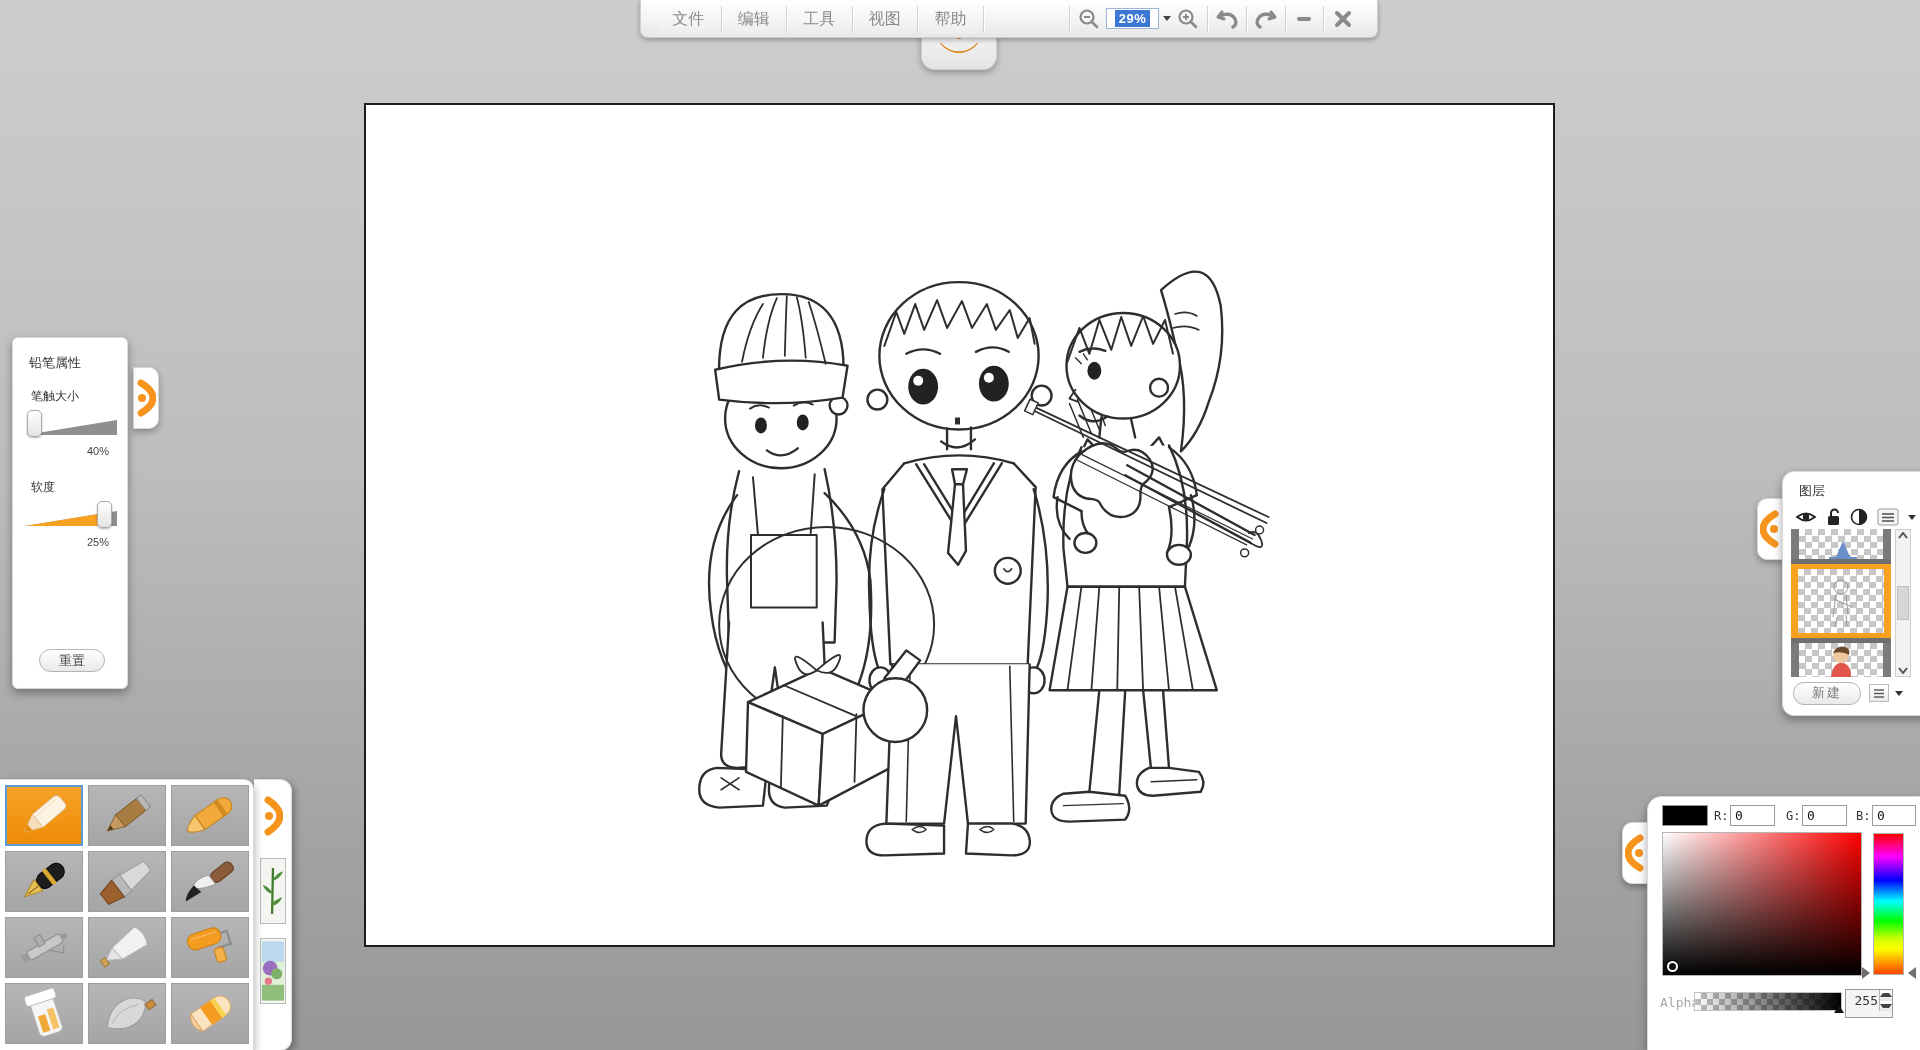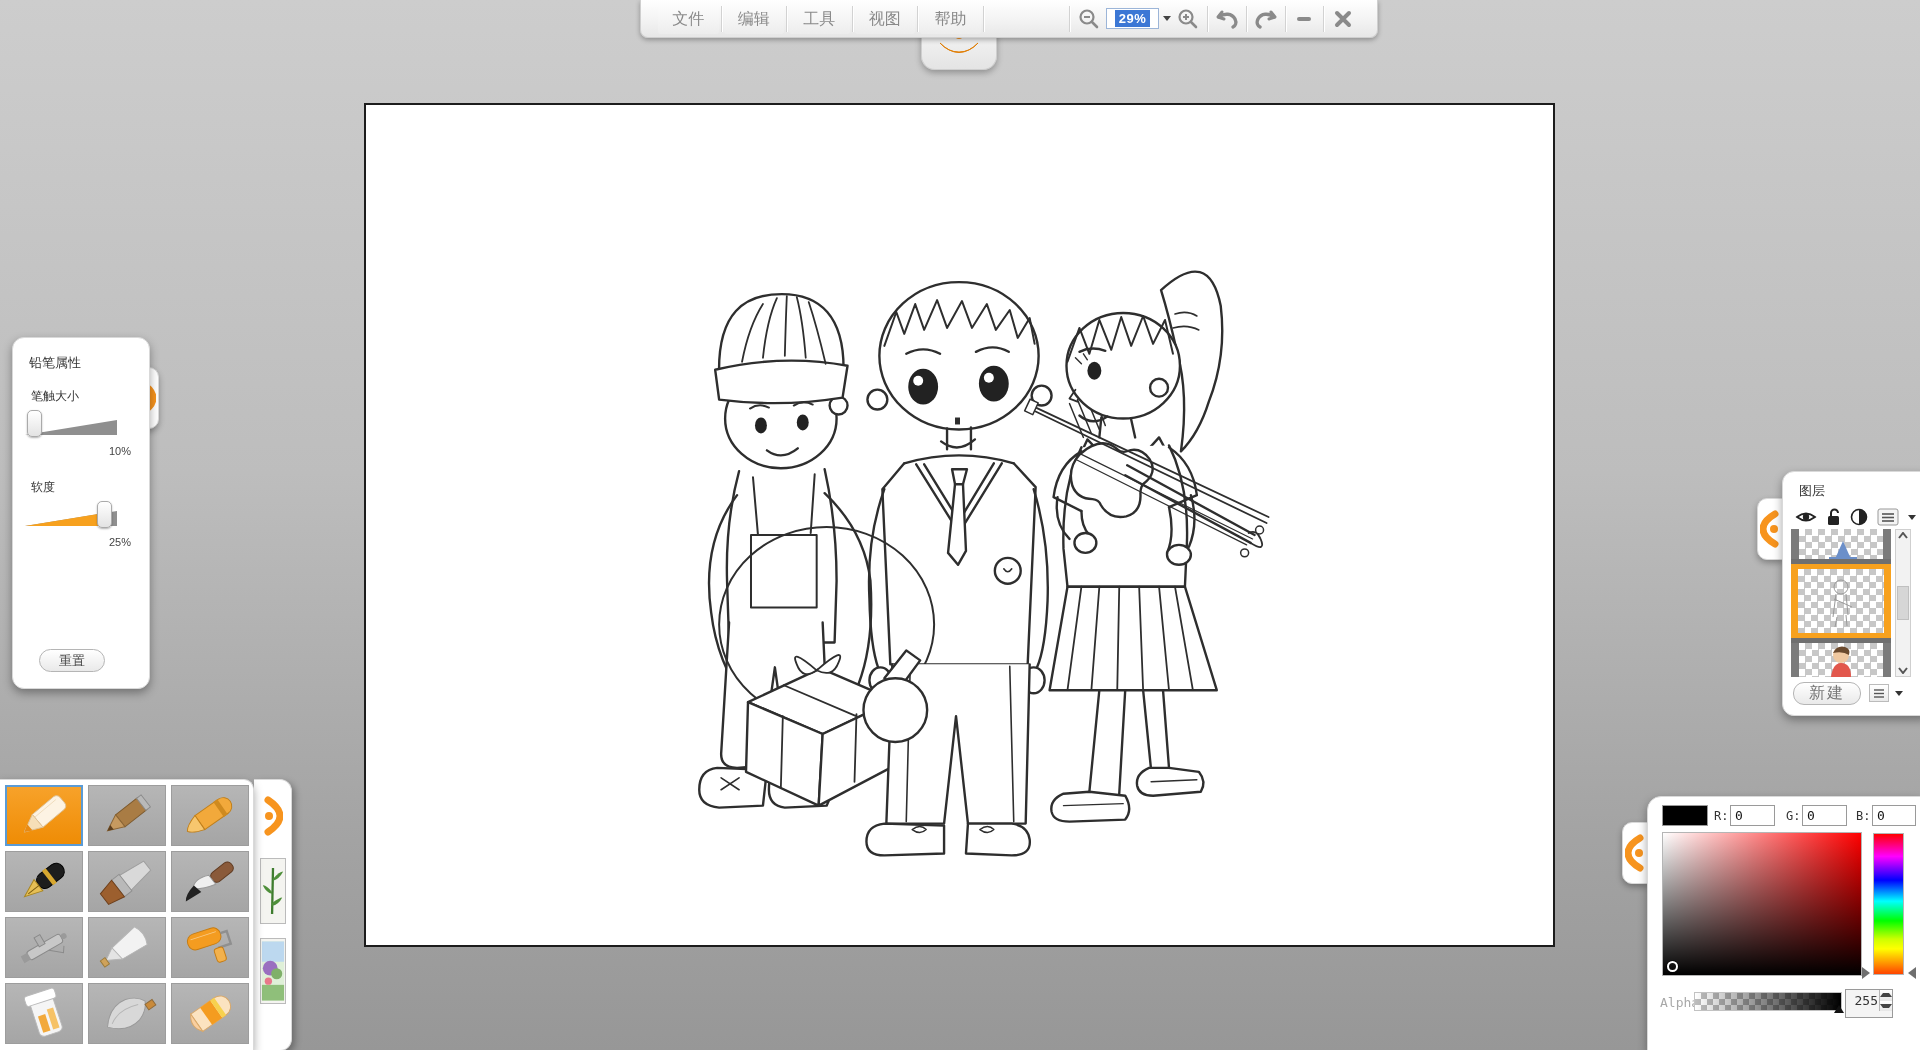--- a/index.html
+++ b/index.html
@@ -62,21 +62,21 @@
     position:absolute; left:364px; top:103px; width:1191px; height:844px;
     background:#fff; border:2px solid #1c1c1c; z-index:5;
   }
   .canvas svg { width:100%; height:100%; display:block; }
   
   .grip { position:absolute; width:26px; height:62px; background:#fff; border:1px solid #d9d9d9;
           box-shadow:0 3px 6px rgba(0,0,0,.30); display:flex; align-items:center; justify-content:center; }
   .grip.right { border-radius:0 10px 10px 0; }
   .grip.left  { border-radius:10px 0 0 10px; }
   
-  .pencil-panel { left:12px; top:337px; width:138px; height:352px; border-radius:12px; z-index:20; }
+  .pencil-panel { left:12px; top:337px; width:116px; height:352px; border-radius:6px; z-index:20; }
   .pencil-panel .title { font-size:13px; color:#333; margin:16px 0 0 16px; }
   .pencil-panel .lbl { font-size:12px; color:#333; margin:0 0 0 18px; }
   .slider { position:relative; height:34px; margin:4px 10px 0 12px; }
   .wedge { position:absolute; left:0; bottom:8px; width:92px; height:15px;
            clip-path:polygon(0 100%,100% 0,100% 100%); background:#8f8f8f; }
   .wedge.fill { background:#f7a11e; }
   .s-handle { position:absolute; width:15px; height:27px; top:1px;
               background:linear-gradient(#ffffff,#e3e3e3); border:1px solid #aaa; border-radius:5px;
               box-shadow:0 1px 2px rgba(0,0,0,.3); }
   .s-val { font-size:11px; color:#444; text-align:right; margin:2px 18px 0 0; }
@@ -106,21 +106,21 @@
   .checker { background:repeating-conic-gradient(#c7c7c7 0% 25%,#ffffff 0% 50%); background-size:13px 13px; }
   .strip { position:relative; width:100%; border-left:8px solid #7b7b7b; border-right:8px solid #7b7b7b; overflow:hidden; }
   .strip-gap { height:5px; background:#6f6f6f; }
   .strip.sel { border:5px solid #f7a11e; border-left-width:7px; border-right-width:7px; }
   .lyr-scroll { position:absolute; left:112px; top:57px; width:16px; height:148px;
                 background:#f2f2f2; border:1px solid #cfcfcf; display:flex; flex-direction:column;
                 align-items:center; justify-content:space-between; padding:2px 0; }
   .scroll-thumb { width:12px; height:34px; background:#d6d6d6; border:1px solid #c0c0c0; }
   .new-btn { position:absolute; left:10px; top:210px; width:68px; height:23px;
              border:1px solid #b5b5b5; border-radius:11px; background:linear-gradient(#fff,#e9e9e9);
-             font-size:16px; color:#777; text-align:center; line-height:19px; letter-spacing:2px; }
+             font-size:13px; color:#777; text-align:center; line-height:19px; letter-spacing:2px; }
   .lyr-menu-btn { position:absolute; left:86px; top:212px; width:20px; height:18px;
                   border:1px solid #bbb; background:linear-gradient(#fff,#e9e9e9);
                   display:flex; align-items:center; justify-content:center; }
   .lyr-menu-caret { position:absolute; left:112px; top:219px; }
   
   .color-picker { left:1647px; top:796px; width:274px; height:255px; border-radius:14px 0 0 0; z-index:20; }
   .cp-row { position:absolute; left:0; top:8px; width:100%; height:22px; }
   .cp-swatch { position:absolute; left:14px; top:0; width:46px; height:21px; background:#000; border:1px solid #9a9a9a; }
   .cp-lbl { position:absolute; top:4px; font-family:"DejaVu Sans Mono","Liberation Mono",monospace; font-size:12px; color:#333; }
   .cp-input { position:absolute; top:0; width:45px; height:21px; border:1px solid #9a9a9a; font-size:13px;
@@ -338,21 +338,21 @@
 </div>
 
 <div class="panel pencil-panel">
   <div class="title">铅笔属性</div>
   <div style="height:16px"></div>
   <div class="lbl">笔触大小</div>
   <div class="slider">
     <div class="wedge"></div>
     <div class="s-handle" style="left:2px;"></div>
   </div>
-  <div class="s-val">10%</div>
+  <div class="s-val">40%</div>
   <div style="height:22px"></div>
   <div class="lbl">软度</div>
   <div class="slider">
     <div class="wedge"></div>
     <div class="wedge fill" style="clip-path:polygon(0 100%,86% 14%,86% 100%);"></div>
     <div class="s-handle" style="left:72px;"></div>
   </div>
   <div class="s-val">25%</div>
   <div class="reset-btn">重置</div>
 </div>

